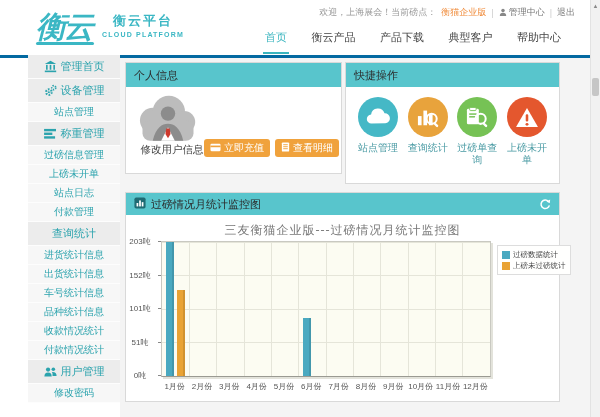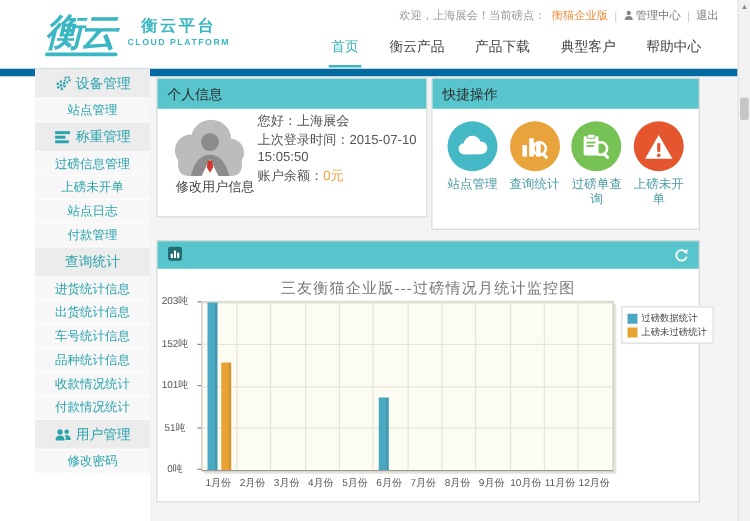--- a/index.html
+++ b/index.html
@@ -1,19 +1,19 @@
 <!DOCTYPE html>
 <html><head>
 <meta charset="utf-8">
 <style>
   html,body{margin:0;padding:0;background:#fff;}
   #root{width:600px;height:417px;position:relative;overflow:hidden;background:#fff;
         font-family:"Liberation Sans","DejaVu Sans",sans-serif;-webkit-font-smoothing:antialiased;}
   
-  .topbar{position:absolute;left:0;top:0;width:600px;height:55px;background:#fff;border-bottom:6px solid #0369a1;z-index:5;}
+  .topbar{position:absolute;left:0;top:0;width:600px;height:55px;background:#fff;border-bottom:3px solid #0369a1;z-index:5;}
   .logo{position:absolute;left:36px;top:4px;display:flex;align-items:center;}
   .logo-glyph{font-size:30px;font-weight:bold;font-style:italic;color:#3bb7c4;letter-spacing:-2px;line-height:46px;}
   .logo-swoosh{display:block;height:3px;background:#3bb7c4;border-radius:2px;margin-top:-8px;}
   .logo-text{margin-left:8px;display:flex;flex-direction:column;align-items:center;}
   .logo-title{font-size:13px;font-weight:bold;color:#3bb7c4;letter-spacing:2px;}
   .logo-sub{font-size:7px;font-weight:bold;color:#3bb7c4;letter-spacing:1.2px;margin-top:1px;}
   .welcome{position:absolute;top:6px;right:25px;font-size:9px;color:#999;display:flex;align-items:center;gap:5px;}
   .welcome .hot{color:#f08c3c;cursor:pointer;}
   .welcome .lnk{color:#777;cursor:pointer;display:flex;align-items:center;gap:2px;}
   .welcome .sep{color:#ccc;}
@@ -107,20 +107,32 @@
         <div class="tab">典型客户</div>
         <div class="tab">帮助中心</div>
       </div>
   </div>
 
   <div class="content-bg"></div>
 
   <div class="sidebar" id="sidebar">
       <div class="sb-item header">
         <span class="sb-ico">
+          <svg width="13" height="13" viewBox="0 0 16 16" fill="#2ba3ad">
+            <path d="M8 1 L15 5 H1 Z"></path>
+            <rect x="2.5" y="6" width="2" height="6"></rect>
+            <rect x="7" y="6" width="2" height="6"></rect>
+            <rect x="11.5" y="6" width="2" height="6"></rect>
+            <rect x="1" y="13" width="14" height="2"></rect>
+          </svg>
+        </span>
+        <span>管理首页</span>
+      </div>
+      <div class="sb-item header">
+        <span class="sb-ico">
           <svg width="13" height="13" viewBox="0 0 16 16">
             <circle cx="6" cy="10" r="3.4" fill="none" stroke="#2ba3ad" stroke-width="2.6" stroke-dasharray="2 1.6"></circle>
             <circle cx="6" cy="10" r="1.2" fill="#2ba3ad"></circle>
             <circle cx="12" cy="4.5" r="2.4" fill="none" stroke="#2ba3ad" stroke-width="2.2" stroke-dasharray="1.6 1.3"></circle>
           </svg>
         </span>
         <span>设备管理</span>
       </div>
       <div class="sb-item sub">
         <span>站点管理</span>
@@ -197,25 +209,37 @@
               <circle cx="59" cy="34" r="13"></circle>
             <rect x="10" y="32" width="60" height="24" rx="9"></rect>
           </g>
           <circle cx="40" cy="24" r="8.5" fill="#8c8c8c"></circle>
           <path d="M22,56 C26,40 33,36 40,36 C47,36 54,40 58,56 Z" fill="#8c8c8c"></path>
           <path d="M32,56 L40,40 L48,56 Z" fill="#fff"></path>
           <path d="M38,41.5 L42,41.5 L43,48 L40,53 L37,48 Z" fill="#cf3a2e"></path>
         </svg>
       </div>
       <div class="edit-user">修改用户信息</div>
-      <div class="pinfo">
-        <div>您好：上海展会</div>
-        <div><span>上次登录时间：</span><span>2015-07-10</span></div>
-        <div>15:05:50</div>
-        <div><span>账户余额：</span><span class="orange">0元</span></div>
+      <div class="pbtns">
+        <button class="obtn">
+          <span><svg width="11" height="9" viewBox="0 0 12 9">
+                <rect x="0.5" y="0.5" width="11" height="8" rx="1.2" fill="#fff"></rect>
+                <rect x="0.5" y="2.4" width="11" height="1.8" fill="#f0a23c"></rect>
+              </svg></span>
+          <span>立即充值</span>
+        </button>
+        <button class="obtn">
+          <span><svg width="9" height="10" viewBox="0 0 9 11">
+                <rect x="0.5" y="0.5" width="8" height="10" rx="1" fill="#fff"></rect>
+                <rect x="2" y="2.5" width="5" height="1" fill="#f0a23c"></rect>
+                <rect x="2" y="4.7" width="5" height="1" fill="#f0a23c"></rect>
+                <rect x="2" y="6.9" width="5" height="1" fill="#f0a23c"></rect>
+              </svg></span>
+          <span>查看明细</span>
+        </button>
       </div>
     </div>
   </div>
 
   <div class="panel" id="quick-panel">
     <div class="panel-h">
       <span>快捷操作</span>
     </div>
     <div class="panel-b qops" id="qops">
         <div class="qop">
@@ -267,20 +291,21 @@
   <div class="panel" id="chart-panel">
     <div class="panel-h">
       <span>
         <svg width="12" height="12" viewBox="0 0 14 14">
             <rect x="0.5" y="0.5" width="13" height="13" rx="2" fill="#1f6b73"></rect>
             <rect x="3" y="7" width="2" height="4" fill="#fff"></rect>
             <rect x="6" y="4" width="2" height="7" fill="#fff"></rect>
             <rect x="9" y="6" width="2" height="5" fill="#fff"></rect>
           </svg>
       </span>
+      <span>过磅情况月统计监控图</span>
       <span class="refresh">
         <svg width="13" height="13" viewBox="0 0 16 16">
             <path d="M12.8 4.2 A5.2 5.2 0 1 0 14 9" fill="none" stroke="#fff" stroke-width="1.8"></path>
             <path d="M15 1.8 L14.4 6.4 L10.3 4.2 Z" fill="#fff"></path>
           </svg>
       </span>
     </div>
     <div class="panel-b" id="chart-body" style="height:184px;">
       <div class="chart-title">三友衡猫企业版---过磅情况月统计监控图</div>
       <div id="plot">

